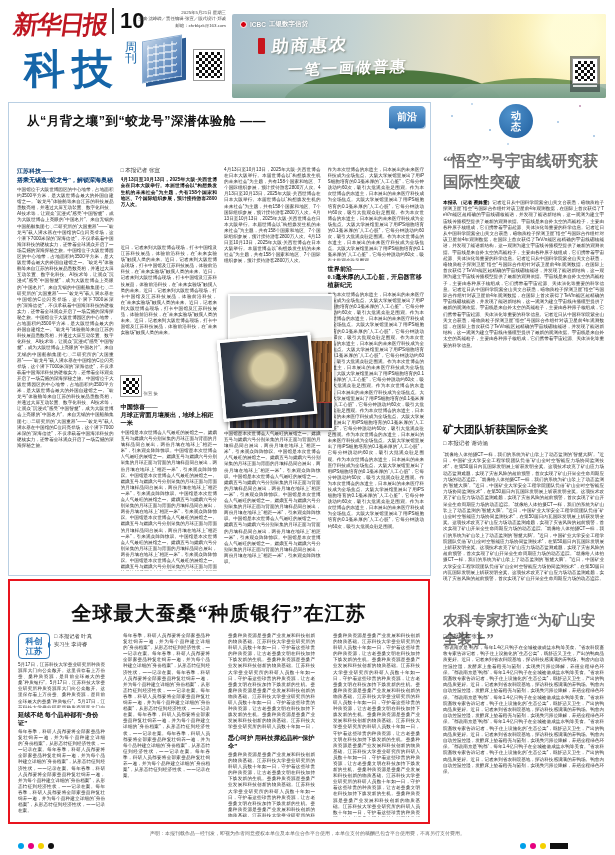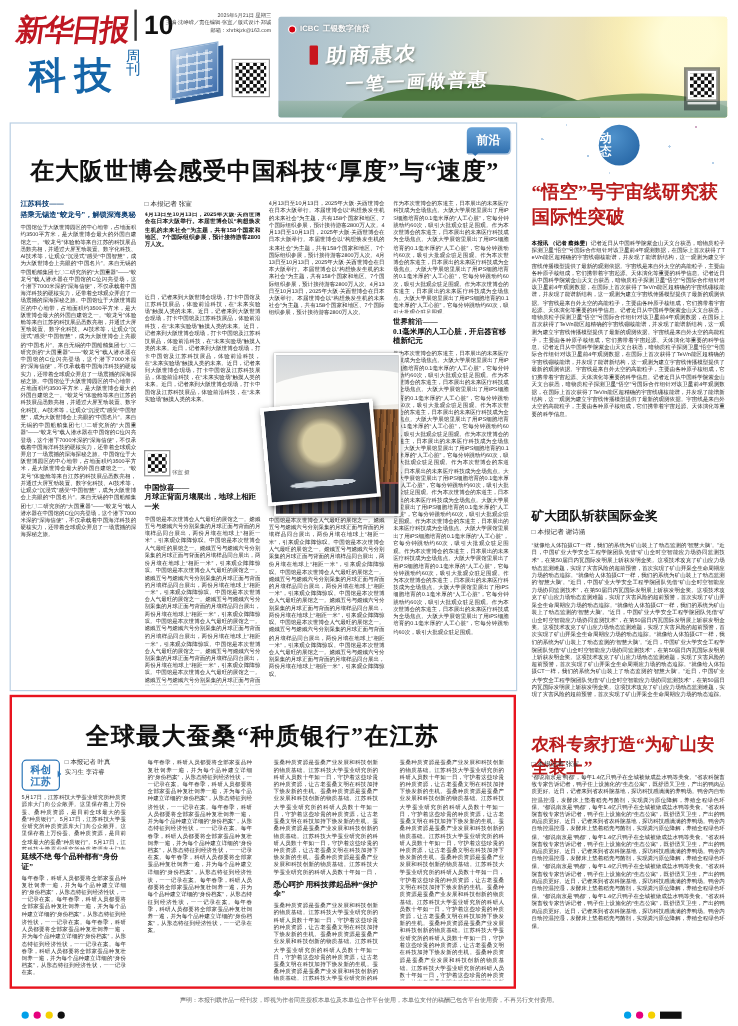--- a/index.html
+++ b/index.html
@@ -4,21 +4,21 @@
 <style>
   * { margin:0; padding:0; box-sizing:border-box; }
   body { background:#ffffff; font-family:"Liberation Sans","DejaVu Sans",sans-serif; }
   .page { position:relative; width:615px; height:855px; background:#fff; overflow:hidden; margin:0 auto; }
   .abs { position:absolute; }
 
   
   .paper-logo { font-family:"Liberation Serif","DejaVu Serif",serif; font-weight:900; font-size:25px; color:#bf1722; transform:skewX(-8deg); letter-spacing:-2px; }
   .page-num { font-weight:900; font-size:22px; color:#111; border-left:2px solid #333; padding-left:6px; }
   .mast-meta { font-size:4.4px; line-height:6.4px; color:#444; text-align:right; }
-  .weekly-title { font-family:"Liberation Serif","DejaVu Serif",serif; font-weight:900; font-size:31px; color:#1565a8; letter-spacing:7px; }
+  .weekly-title { font-family:"Liberation Serif","DejaVu Serif",serif; font-weight:900; font-size:41px; color:#1565a8; letter-spacing:7px; }
   .weekly-sub { width:12px; font-size:12px; line-height:11px; font-weight:normal; color:#1565a8; word-break:break-all; }
   .building { width:40px; height:42px; background:linear-gradient(135deg,#c3d4e8 0%,#7fa3cc 45%,#3f6fae 100%); transform:skewY(-10deg); border:1px solid #8fb0d4; box-shadow:4px 4px 0 #2d5c94; }
   .building::after{ content:""; position:absolute; inset:4px; background:repeating-linear-gradient(0deg,rgba(255,255,255,.55) 0 2px,transparent 2px 7px),repeating-linear-gradient(90deg,rgba(255,255,255,.45) 0 2px,transparent 2px 8px); }
   .qr { background:conic-gradient(#111 25%,#fff 0 50%,#111 0 75%,#fff 0) 0 0/6px 6px; border:2px solid #fff; outline:1px solid #999; }
   .tag-bar { width:213px; height:13px; background:linear-gradient(90deg,#15599f 0%,#3e8bd0 52%,#ccd8e4 52.2%,#eef1f4 100%); display:flex; align-items:center; }
   .tag-bar .tagline { color:#fff; font-weight:bold; font-size:8px; letter-spacing:4px; margin-left:20px; }
   .tag-bar .issue { position:absolute; right:6px; color:#1a5fa8; font-size:7px; font-weight:bold; }
 
   
   .ad { left:232px; top:14px; width:374px; height:84px; overflow:hidden; border-radius:2px;
@@ -67,23 +67,23 @@
     background:
       radial-gradient(2px 2px at 14px 20px,#b5cfe8 50%,transparent 51%),
       radial-gradient(1.5px 1.5px at 34px 8px,#c7dbee 50%,transparent 51%),
       radial-gradient(2px 2px at 52px 34px,#a9c7e4 50%,transparent 51%),
       radial-gradient(1.5px 1.5px at 88px 12px,#e3c3d6 50%,transparent 51%),
       radial-gradient(2px 2px at 120px 26px,#b5cfe8 50%,transparent 51%),
       radial-gradient(1.5px 1.5px at 142px 10px,#cfa9c4 50%,transparent 51%),
       radial-gradient(2px 2px at 156px 40px,#b5cfe8 50%,transparent 51%),
       radial-gradient(1.5px 1.5px at 70px 48px,#c7dbee 50%,transparent 51%);
   }
-  .dyn-badge { left:499px; top:104px; width:34px; height:34px; border-radius:50%; background:radial-gradient(circle at 35% 30%,#4f92cc,#1f5e9e); color:#fff; font-weight:bold; font-size:10px; line-height:11px; display:flex; align-items:center; justify-content:flex-start; text-align:center; }
+  .dyn-badge { left:499px; top:104px; width:34px; height:34px; border-radius:50%; background:radial-gradient(circle at 35% 30%,#4f92cc,#1f5e9e); color:#fff; font-weight:bold; font-size:10px; line-height:11px; display:flex; align-items:center; justify-content:center; text-align:center; }
   .dyn-badge span { width:11px; word-break:break-all; }
-  .sb-title { font-family:"Liberation Serif","DejaVu Serif",serif; font-weight:900; color:#b91c1c; }
+  .sb-title { font-family:"Liberation Serif","DejaVu Serif",serif; font-weight:900; color:#737373; }
   .sb-body { font-size:4.6px; line-height:6.2px; text-align:justify; color:#2a2a2a; word-break:break-all; overflow:hidden; }
   .sb-body b { font-weight:bold; color:#000; }
 
   
   .feature-box { left:8px; top:579px; width:422px; height:245px; border:2px solid #e8141e; background:#fff; }
   .f-kicker { position:absolute; left:0; top:6px; width:100%; text-align:center; font-size:10px; font-weight:bold; color:#222; }
   .f-title { position:absolute; left:0; top:19px; width:100%; text-align:center; font-size:20px; font-weight:900; color:#111; font-family:"Liberation Serif","DejaVu Serif",serif; letter-spacing:1px; }
   .f-cols { position:absolute; left:8px; top:52px; width:402px; height:184px; display:flex; gap:18px; }
   .fcol { flex:1; display:flex; flex-direction:column; min-width:0; }
   .kc-badge { width:32px; height:26px; border:1.2px solid #2e77b8; border-radius:4px; color:#2e77b8; font-weight:bold; font-size:8.5px; line-height:10px; display:flex; align-items:center; justify-content:center; position:relative; flex:none; }
@@ -139,21 +139,21 @@
     <div class="ad-qr-wrap">
       <div class="qr"></div>
       <div class="cap"></div>
     </div>
   </div>
 
   <div class="abs main-box">
     <div class="front-badge">
         <span>前沿</span>
       </div>
-    <div class="headline">在大阪世博会感受中国科技“厚度”与“速度”</div>
+    <div class="kicker">从“月背之壤”到“蛟龙号”深潜体验舱 ——</div>
 
     <div class="main-cols">
       <div class="mcol">
         <div class="intro-bold">江苏科技——
 搭乘无锡造“蛟龙号”，解锁深海奥秘</div>
         <div class="body-sim" style="flex:1;">中国馆位于大阪世博园区的中心地带，占地面积约3500平方米，是大阪世博会最大的外国自建馆之一。“蛟龙号”体验舱等来自江苏的科技展品悉数亮相，并通过大屏互动装置、数字化科技、AI技术等，让观众“沉浸式”感受“中国智慧”，成为大阪世博会上亮眼的“中国名片”。来自无锡的中国船舶集团七〇二研究所的“大国重器”——“蛟龙号”载人潜水器在中国馆的C位闪亮登场，这个潜下7000米深的“深海信使”，不仅承载着中国海洋科技的硬核实力，还带着全球观众开启了一场震撼的深海探秘之旅。中国馆位于大阪世博园区的中心地带，占地面积约3500平方米，是大阪世博会最大的外国自建馆之一。“蛟龙号”体验舱等来自江苏的科技展品悉数亮相，并通过大屏互动装置、数字化科技、AI技术等，让观众“沉浸式”感受“中国智慧”，成为大阪世博会上亮眼的“中国名片”。来自无锡的中国船舶集团七〇二研究所的“大国重器”——“蛟龙号”载人潜水器在中国馆的C位闪亮登场，这个潜下7000米深的“深海信使”，不仅承载着中国海洋科技的硬核实力，还带着全球观众开启了一场震撼的深海探秘之旅。中国馆位于大阪世博园区的中心地带，占地面积约3500平方米，是大阪世博会最大的外国自建馆之一。“蛟龙号”体验舱等来自江苏的科技展品悉数亮相，并通过大屏互动装置、数字化科技、AI技术等，让观众“沉浸式”感受“中国智慧”，成为大阪世博会上亮眼的“中国名片”。来自无锡的中国船舶集团七〇二研究所的“大国重器”——“蛟龙号”载人潜水器在中国馆的C位闪亮登场，这个潜下7000米深的“深海信使”，不仅承载着中国海洋科技的硬核实力，还带着全球观众开启了一场震撼的深海探秘之旅。中国馆位于大阪世博园区的中心地带，占地面积约3500平方米，是大阪世博会最大的外国自建馆之一。“蛟龙号”体验舱等来自江苏的科技展品悉数亮相，并通过大屏互动装置、数字化科技、AI技术等，让观众“沉浸式”感受“中国智慧”，成为大阪世博会上亮眼的“中国名片”。来自无锡的中国船舶集团七〇二研究所的“大国重器”——“蛟龙号”载人潜水器在中国馆的C位闪亮登场，这个潜下7000米深的“深海信使”，不仅承载着中国海洋科技的硬核实力，还带着全球观众开启了一场震撼的深海探秘之旅。</div>
       </div>
       <div class="mcol">
         <div class="byline">□ 本报记者 张宣</div>
         <div class="lead-bold" style="height:66px;">4月13日至10月13日，2025年大阪·关西世博会在日本大阪举行。本届世博会以“构想焕发生机的未来社会”为主题，共有158个国家和地区、7个国际组织参展，预计接待游客2800万人次。</div>

